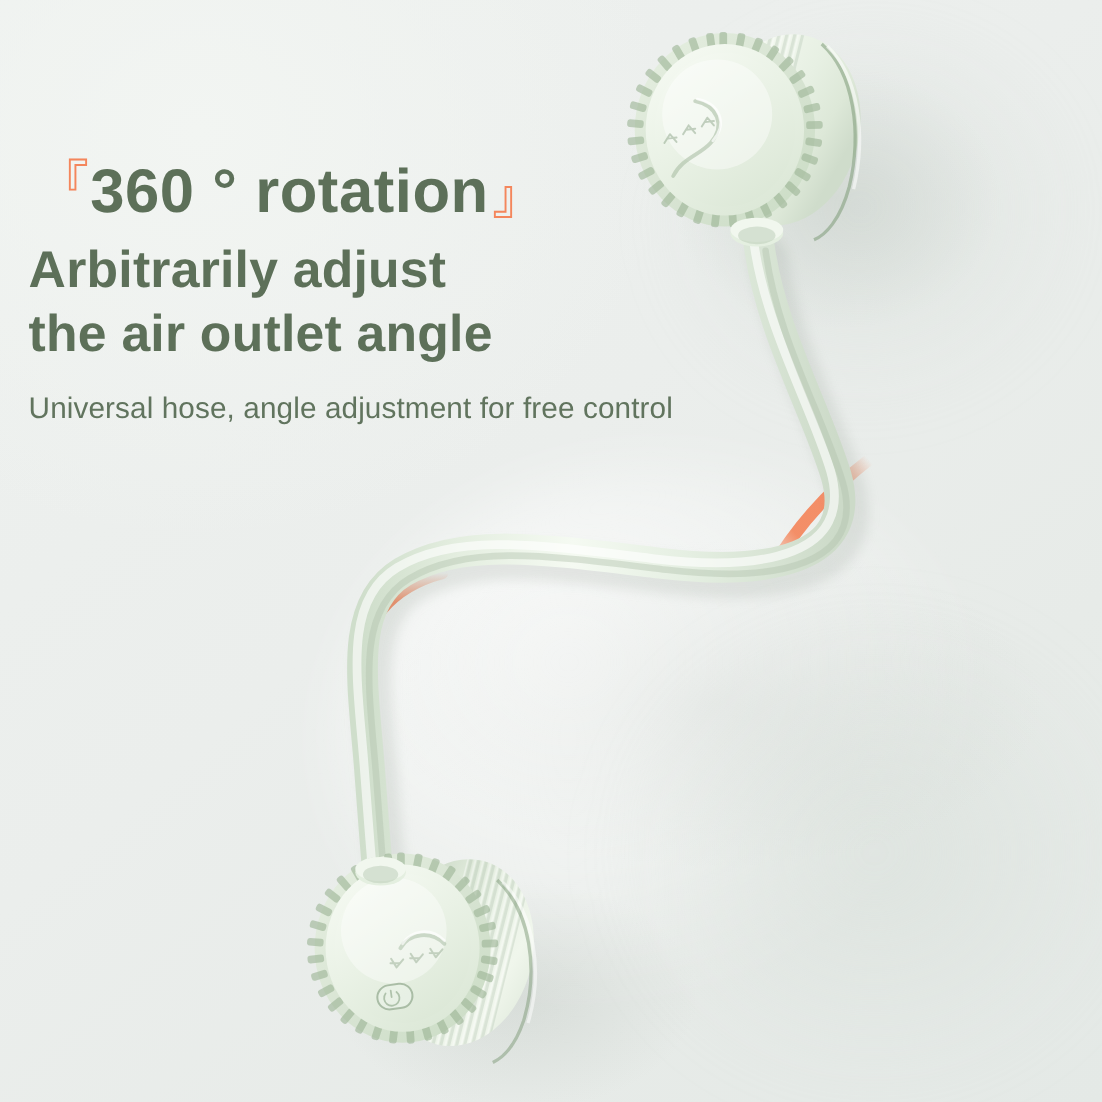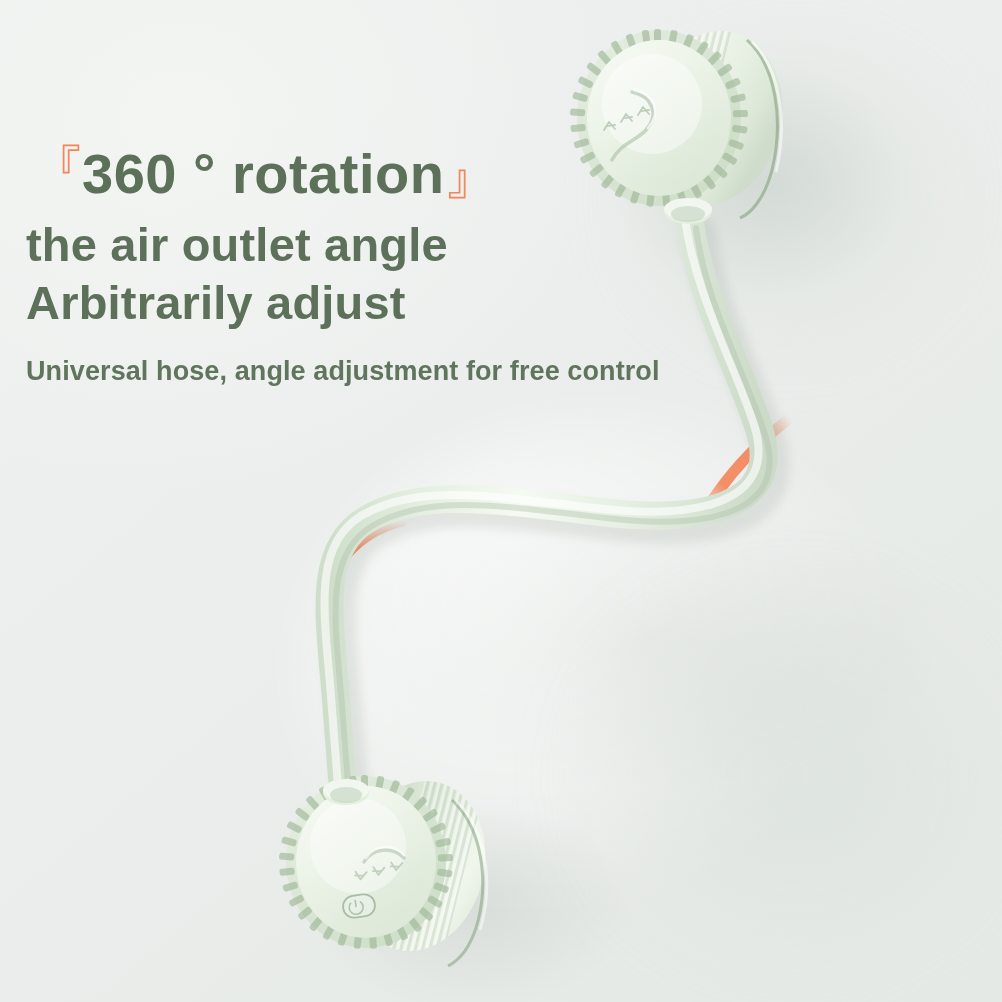--- a/index.html
+++ b/index.html
@@ -75,21 +75,21 @@
     color: #5d7059;
     font-size: 47px;
     font-weight: bold;
     line-height: 58px;
     letter-spacing: 0.2px;
     white-space: nowrap;
   }
   .tagline {
     color: #61745e;
     font-size: 27px;
-    font-weight: bold;
+    font-weight: normal;
     line-height: 34px;
     margin-top: 22px;
     letter-spacing: 0.1px;
     white-space: nowrap;
   }
 
   
   .product-layer {
     position: absolute;
     left: 0; top: 0;
@@ -503,19 +503,19 @@
   </svg>
 
   <div class="text-block">
 
     <div class="headline-row">
       <span class="bracket bracket-open">『</span>
       <span class="headline">360 ° rotation</span>
       <span class="bracket bracket-close">』</span>
     </div>
 
+    <div class="subhead">Arbitrarily adjust</div>
     <div class="subhead">the air outlet angle</div>
-    <div class="subhead">Arbitrarily adjust</div>
 
     <div class="tagline">Universal hose, angle adjustment for free control</div>
   </div>
 
 </div>
 
 </body></html>

